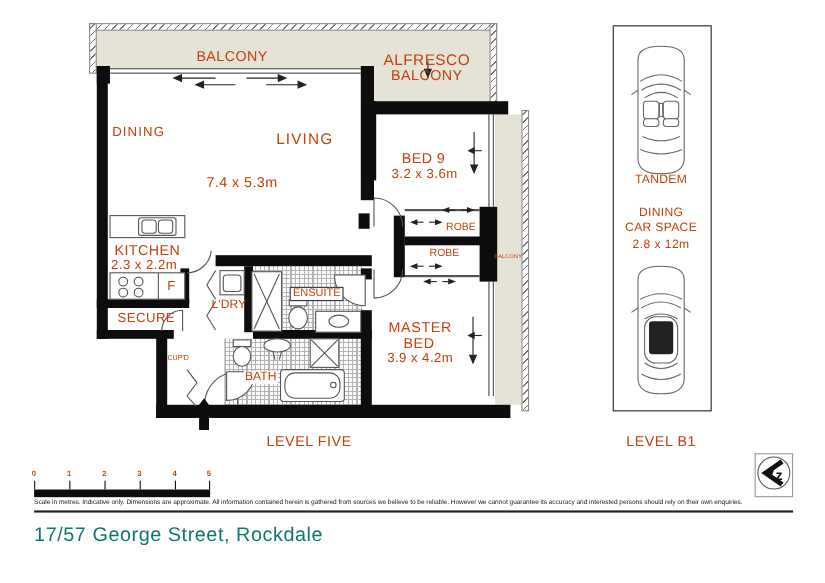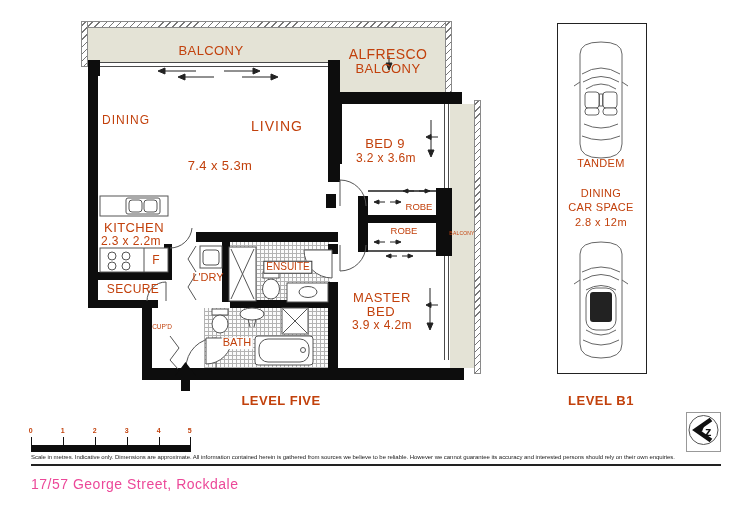--- a/index.html
+++ b/index.html
@@ -11,21 +11,21 @@
          background-image:repeating-linear-gradient(135deg,#fff 0 2px,#777 2px 3px,#fff 3px 5px)}
   .glass{position:absolute;background:#4a4a4a}
   .thin{position:absolute;background:#555}
   .tiles{position:absolute;background-color:#fcfcfc;
          background-image:repeating-linear-gradient(0deg,#b3b3b3 0 1px,transparent 1px 4px),
                           repeating-linear-gradient(90deg,#b3b3b3 0 1px,transparent 1px 4px)}
   .lbl{position:absolute;transform:translate(-50%,-50%);font-size:13px;line-height:1.05;
        white-space:nowrap;letter-spacing:.4px;color:#c2410c}
   .boxed{background:#fff;border:1px solid #333;padding:0 2px}
   .whitebg{background:#fff;padding:0 1px}
-  .bold{font-weight:bold}
+  .bold{font-weight:normal}
   .panel{position:absolute;border:1.5px solid #222;background:#fff}
   svg{position:absolute;overflow:visible}
 </style>
 </head>
 <body>
 
 <div id="canvas">
 
   <div class="balc" style="left:88px;top:28px;width:358px;height:34px"></div>
   <div class="balc" style="left:336px;top:62px;width:110px;height:30px"></div>
@@ -246,21 +246,21 @@
     <div class="thin" style="left:63px;top:437px;width:1px;height:8px;background:#111"></div>
     <div class="thin" style="left:95px;top:437px;width:1px;height:8px;background:#111"></div>
     <div class="thin" style="left:127px;top:437px;width:1px;height:8px;background:#111"></div>
     <div class="thin" style="left:159px;top:437px;width:1px;height:8px;background:#111"></div>
     <div class="thin" style="left:190px;top:437px;width:1px;height:8px;background:#111"></div>
     <div class="wall" style="left:31px;top:445px;width:160px;height:7px"></div>
   </div>
 
   <div style="position:absolute;left:31px;top:454px;font-size:6px;letter-spacing:-.05px;white-space:nowrap;color:#222">Scale in metres. Indicative only. Dimensions are approximate. All information contained herein is gathered from sources we believe to be reliable. However we cannot guarantee its accuracy and interested persons should rely on their own enquiries.</div>
   <div class="thin" style="left:31px;top:464px;width:690px;height:2px;background:#222"></div>
-  <div style="position:absolute;left:31px;top:476px;font-size:14px;letter-spacing:.5px;color:#ec4899">17/57 George Street, Rockdale</div>
+  <div style="position:absolute;left:31px;top:476px;font-size:18px;letter-spacing:.5px;color:#0f766e">17/57 George Street, Rockdale</div>
 
   <svg width="35" height="40" viewBox="0 0 35 40" style="left:686px;top:412px">
     <rect x="0.5" y="0.5" width="34" height="39" fill="none" stroke="#999"></rect>
     <circle cx="17.5" cy="18" r="14.5" fill="none" stroke="#555"></circle>
     <path d="M25,7.5 L10,18 L25,28.5" fill="none" stroke="#111" stroke-width="4.5"></path>
     <polygon points="9,18 20,9.5 16,19.5" fill="#111"></polygon>
     <text x="19" y="24" font-size="13" font-weight="bold" font-family="Liberation Sans, sans-serif" fill="#111">z</text>
   </svg>
 
 </div>

